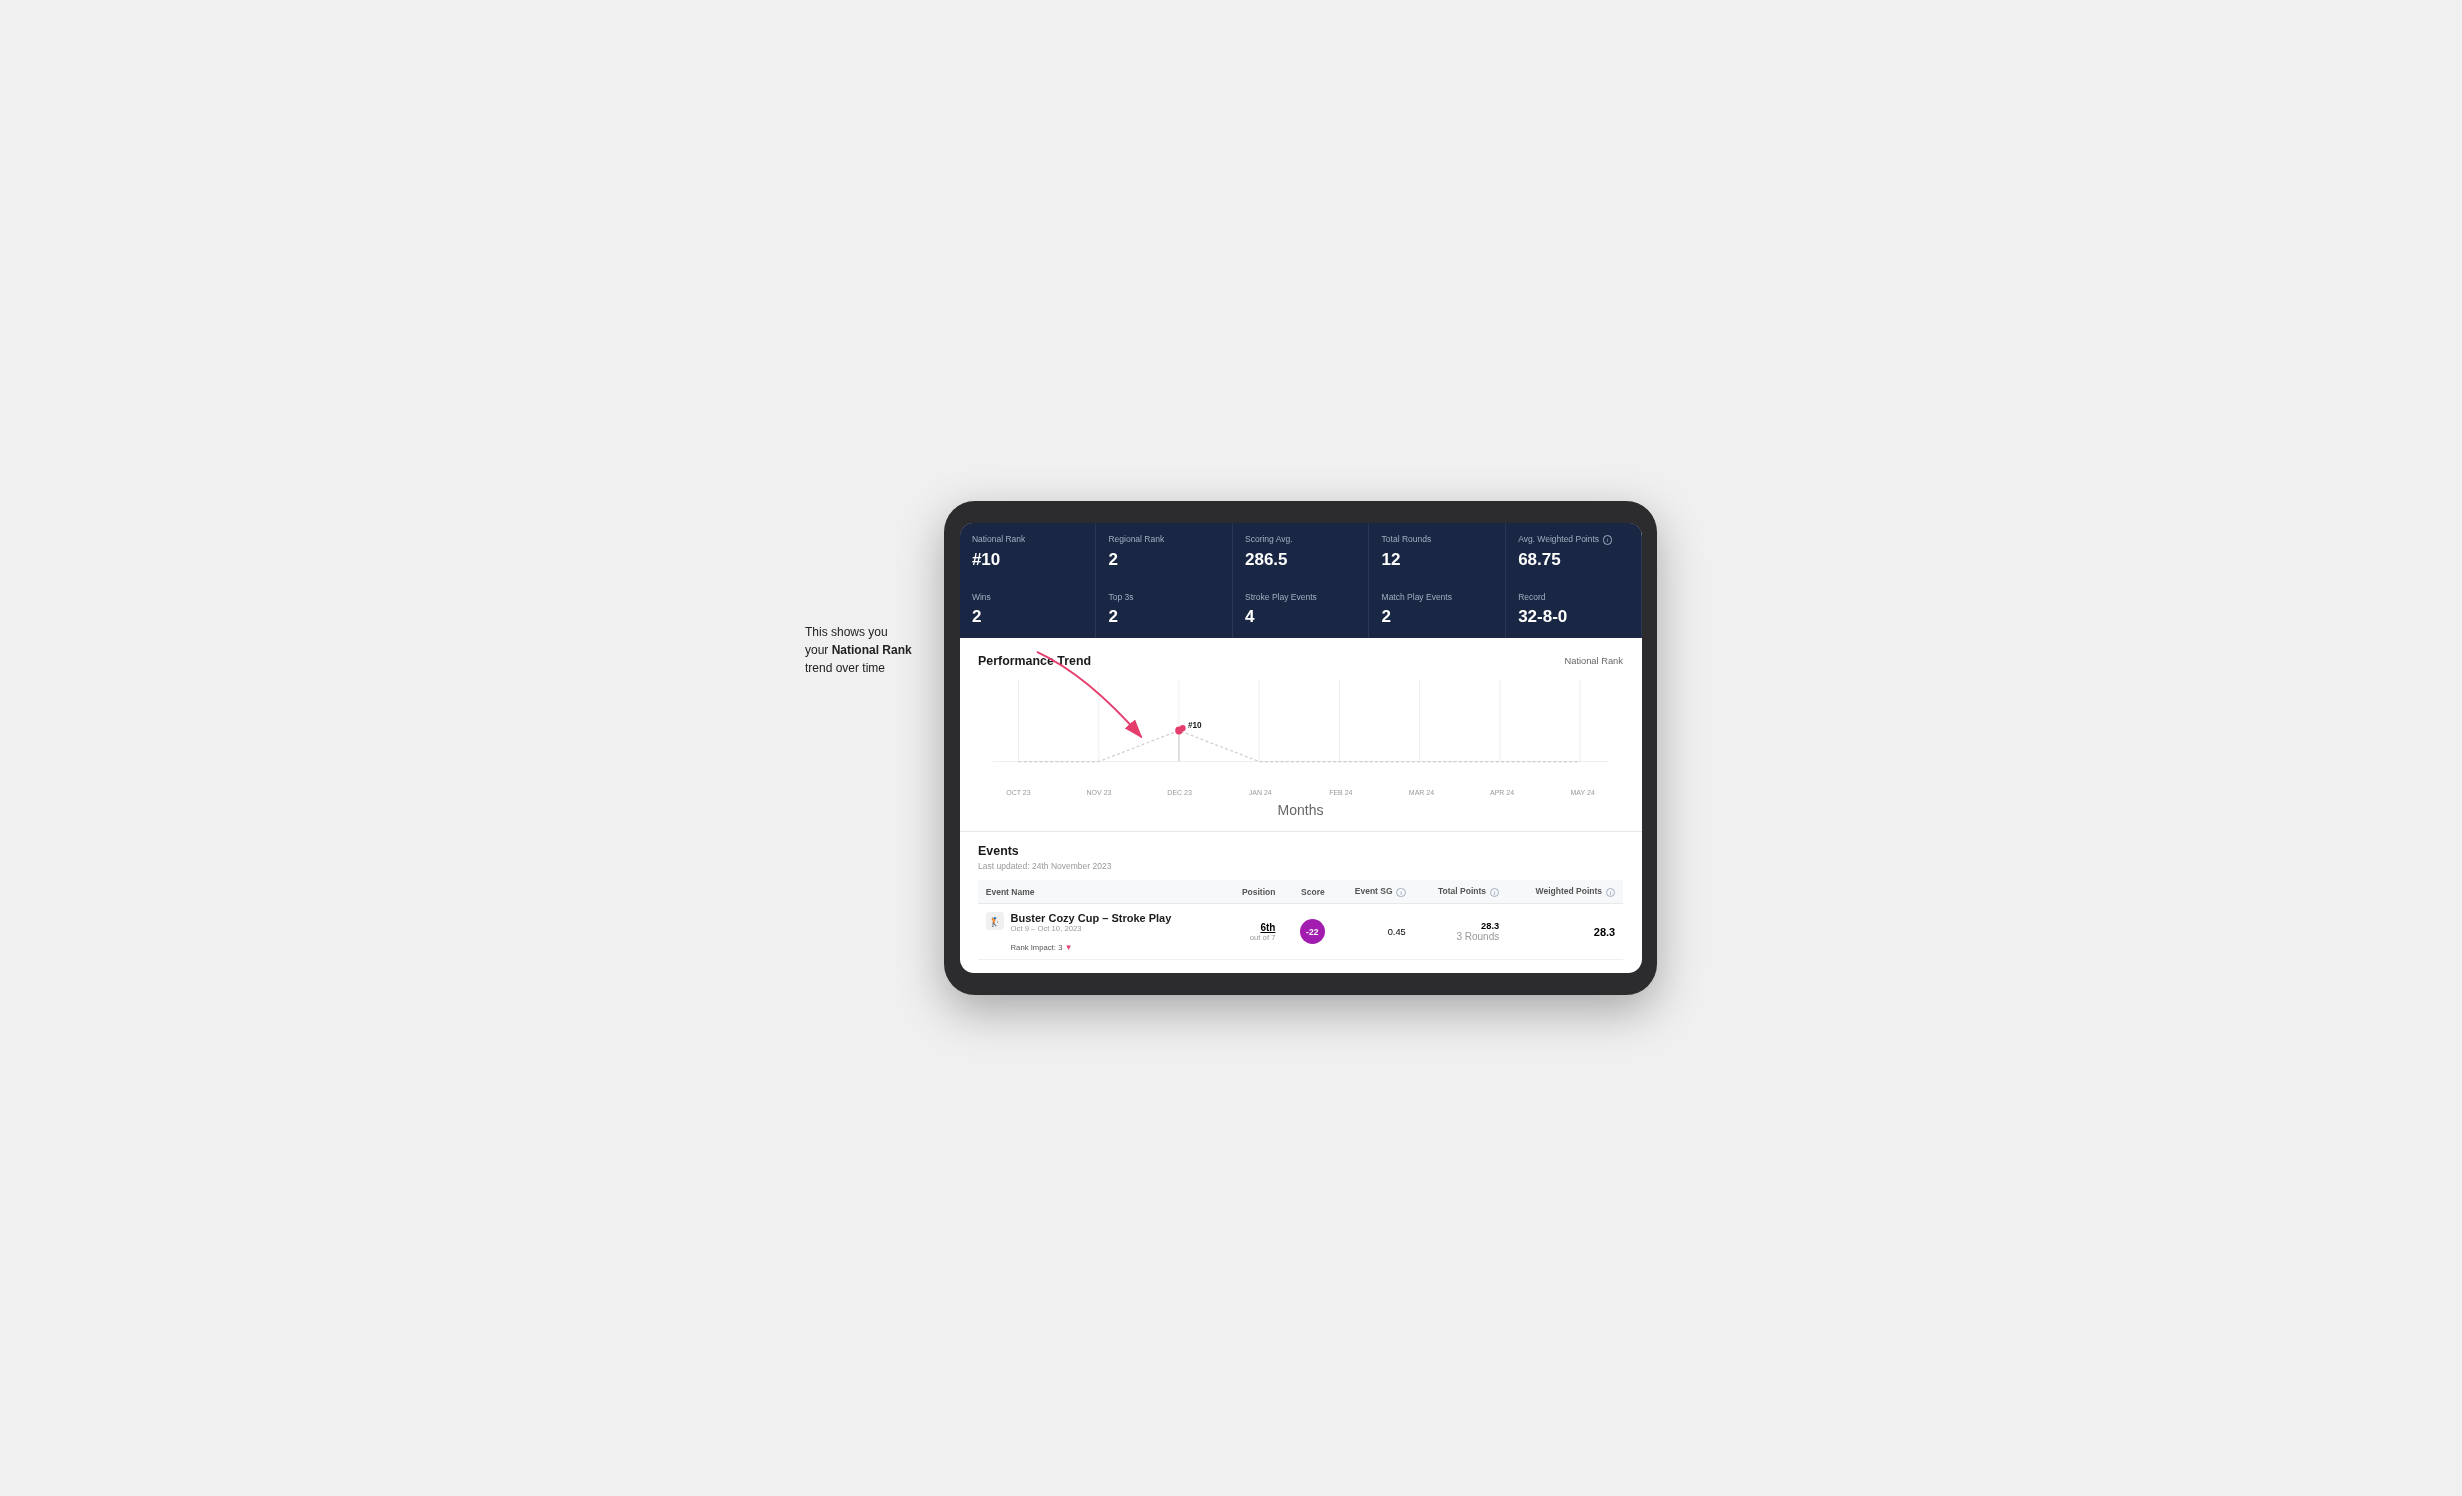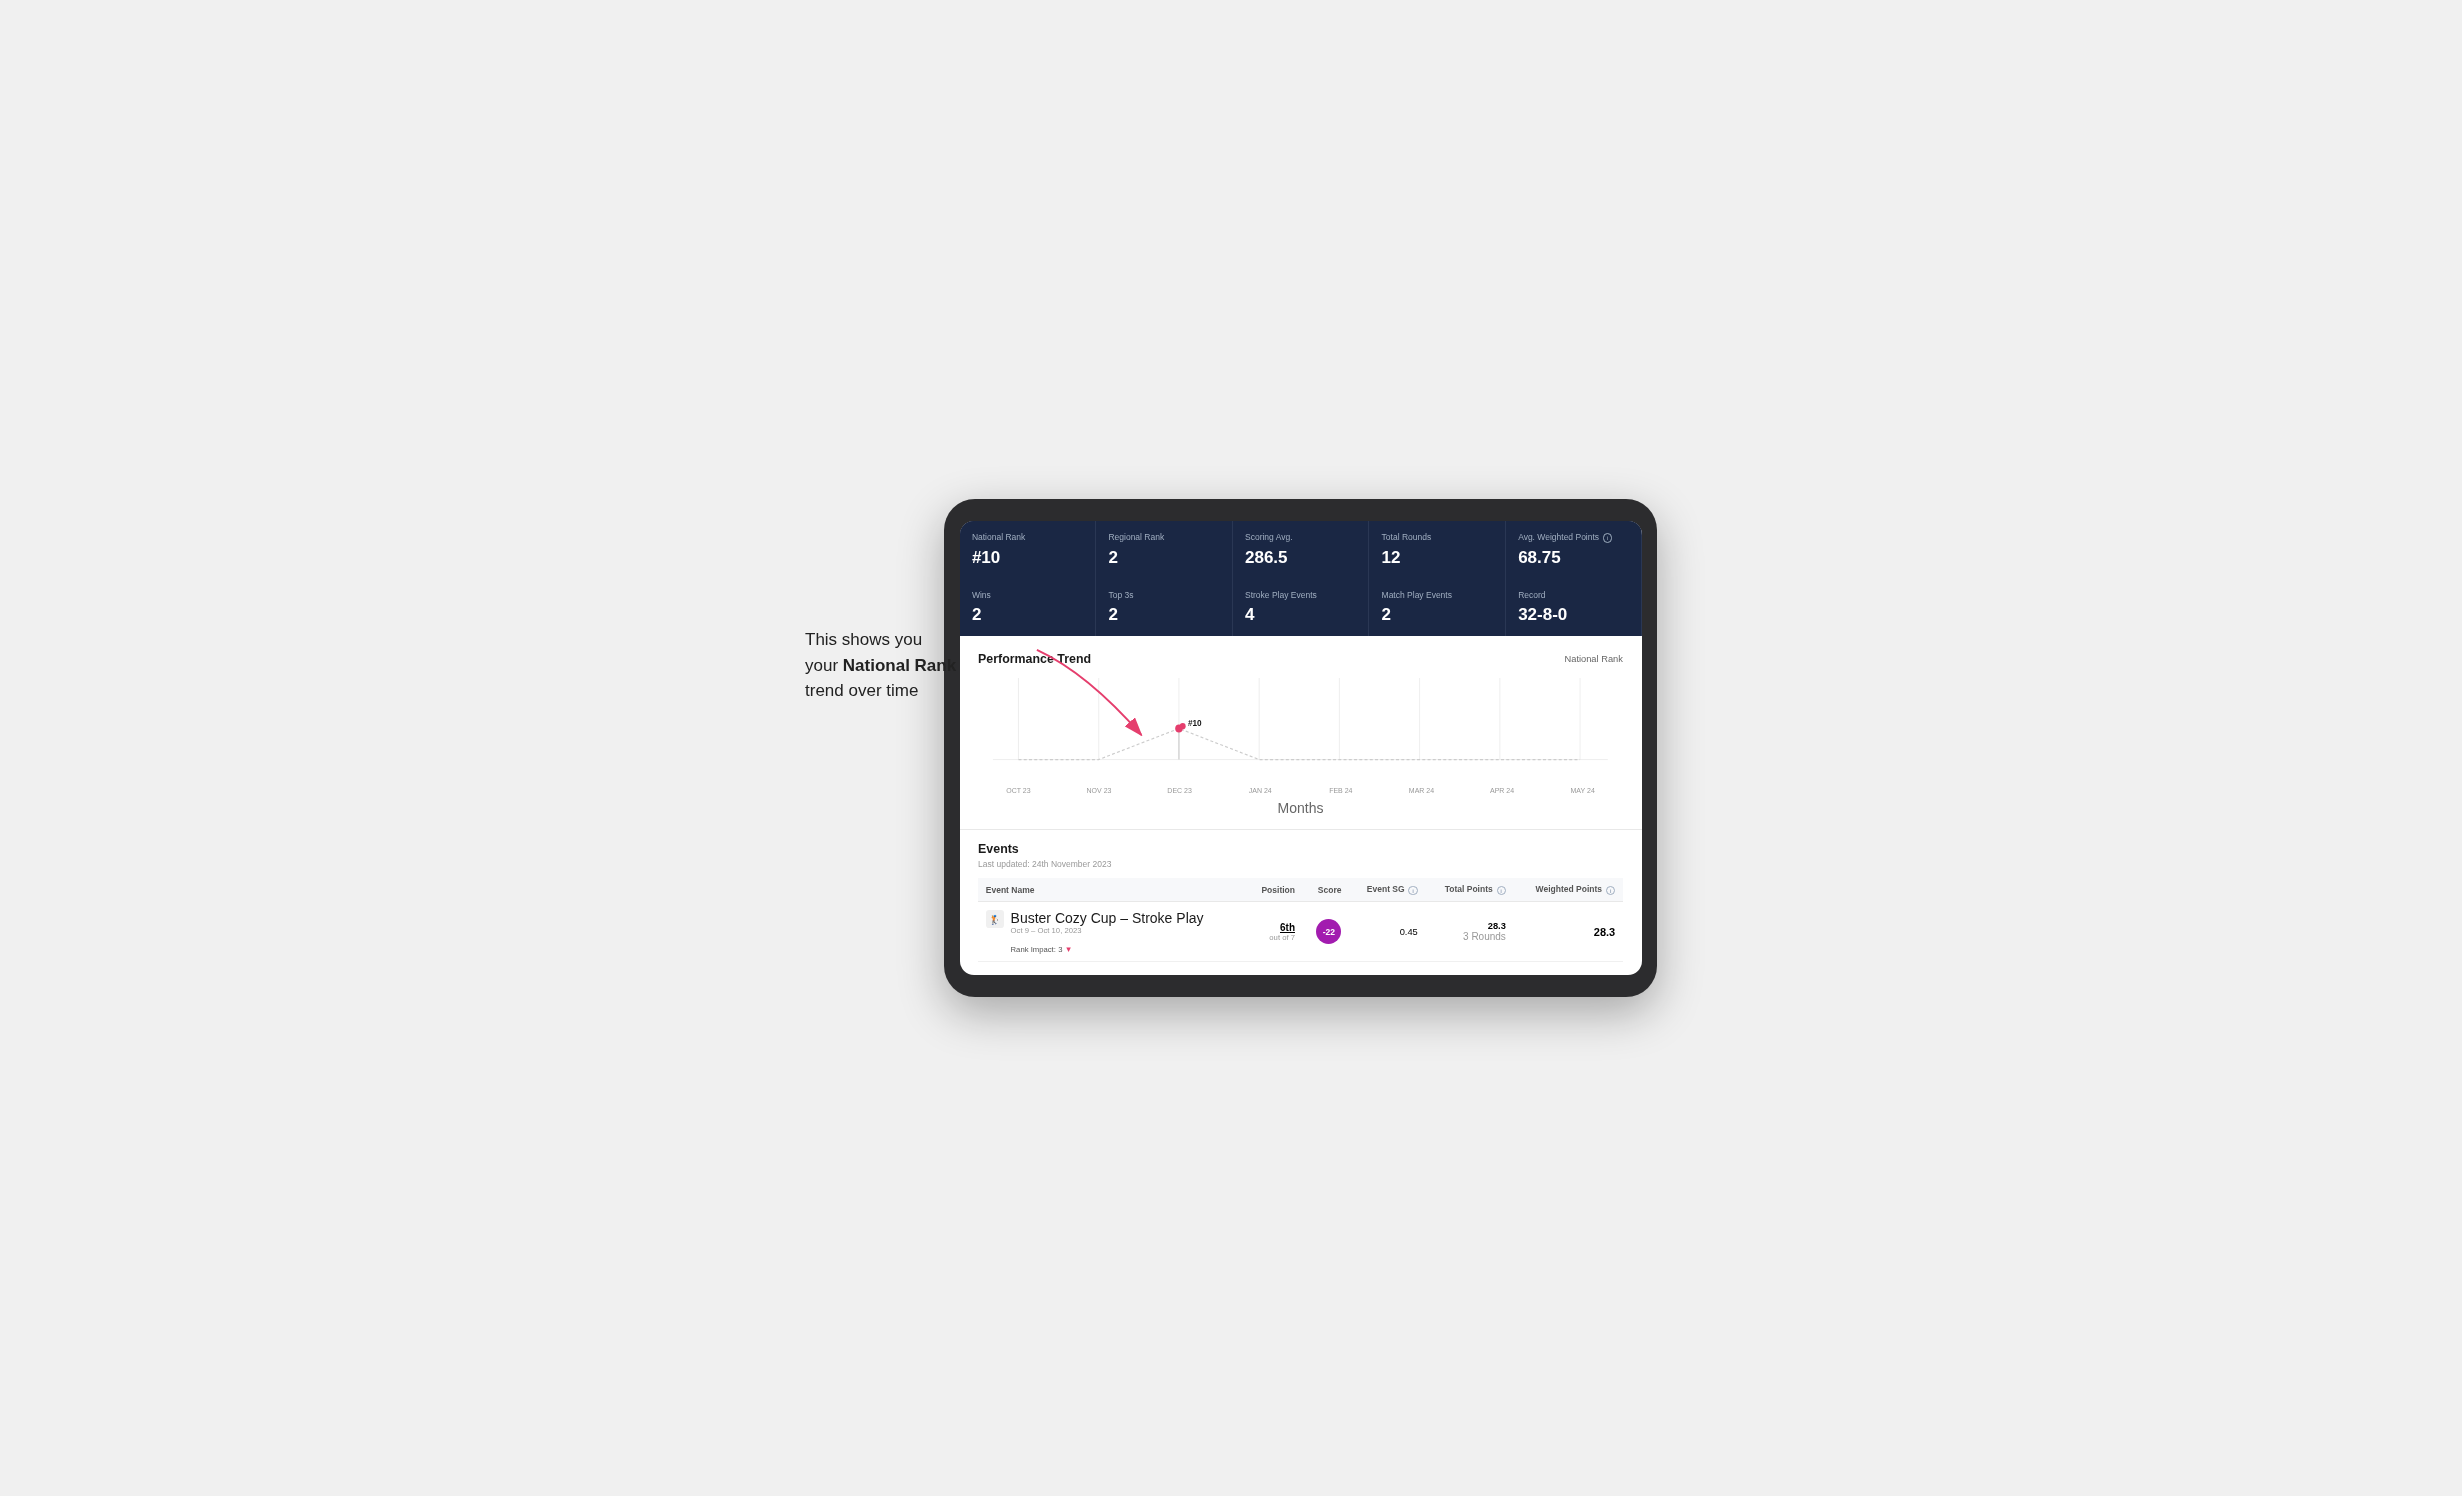--- a/index.html
+++ b/index.html
@@ -16,22 +16,22 @@
     .scene {
       position: relative;
       width: 100%;
       max-width: 852px;
     }
 
     
     .annotation {
       position: absolute;
       left: 0;
-      top: 128px;
-      font-size: 17px;
+      top: 122px;
+      font-size: 12px;
       line-height: 1.5;
       color: #222;
       z-index: 10;
       max-width: 155px;
     }
     .annotation strong {
       font-weight: 700;
     }
 
     
@@ -236,23 +236,23 @@
       background: #f0f0f0;
       border-radius: 3.1px;
       display: flex;
       align-items: center;
       justify-content: center;
       font-size: 9.3px;
       flex-shrink: 0;
     }
 
     .event-name {
-      font-weight: 400;
+      font-weight: 700;
       color: #1a1a1a;
-      font-size: 14px;
+      font-size: 11px;
     }
 
     .event-date {
       font-size: 7.7px;
       color: #999;
     }
 
     .rank-impact {
       font-size: 7.7px;
       color: #555;

